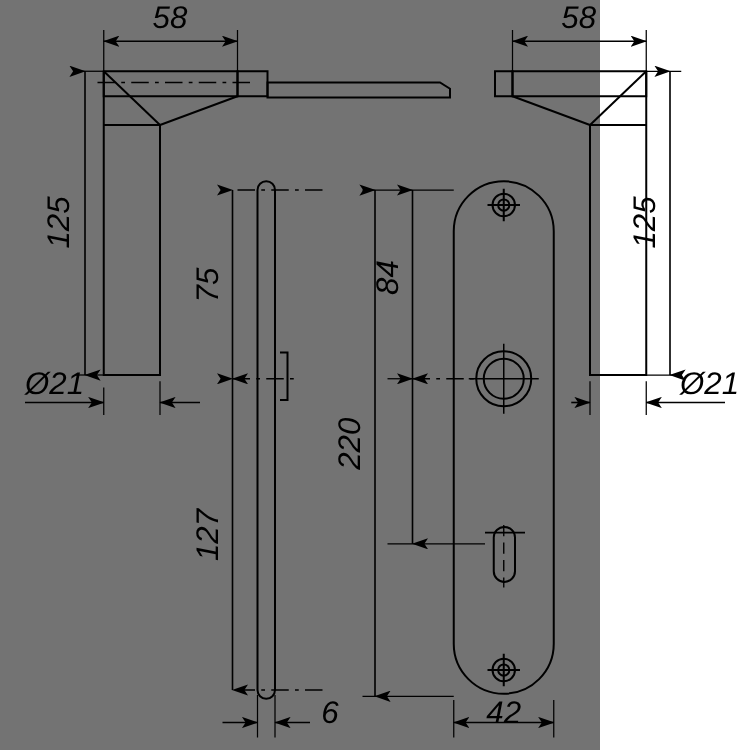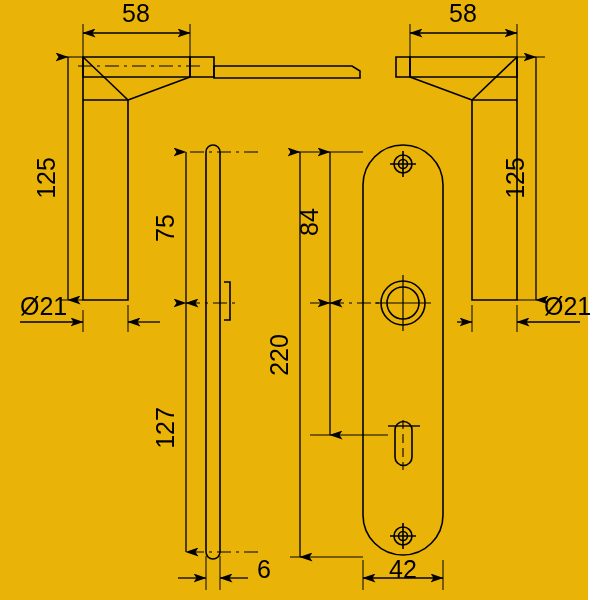--- a/index.html
+++ b/index.html
@@ -1,18 +1,18 @@
 <!DOCTYPE html>
 <html><head>
 <meta charset="utf-8">
 <style>
   html,body{margin:0;padding:0;background:#ffffff;}
   body{width:600px;height:600px;overflow:hidden;
        font-family:"Liberation Sans",sans-serif;color:#000;}
-  #stage{position:relative;width:588px;height:600px;background:#eab308;}
+  #stage{position:relative;width:480px;height:600px;background:#737373;font-style:italic;}
   svg{display:block;}
   .dimtext{font-family:"Liberation Sans",sans-serif;font-size:25px;fill:#000;}
 </style>
 </head>
 <body>
 
 <div id="stage">
 <svg width="600" height="600" viewBox="0 0 600 600">
 
   <defs>

